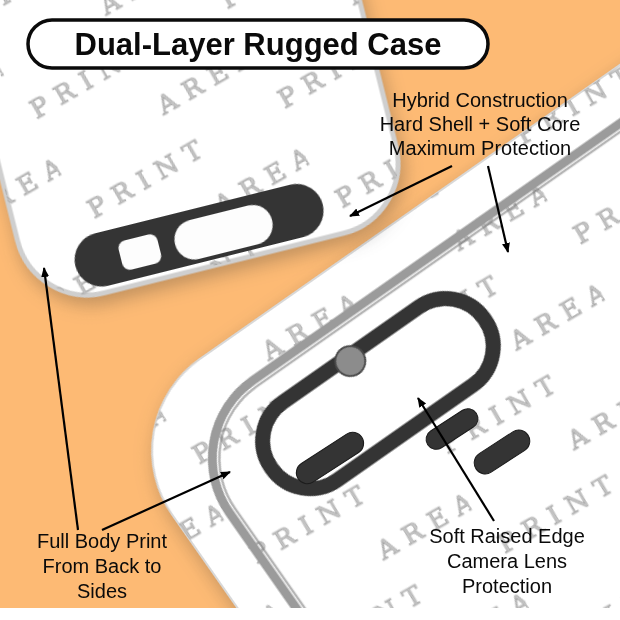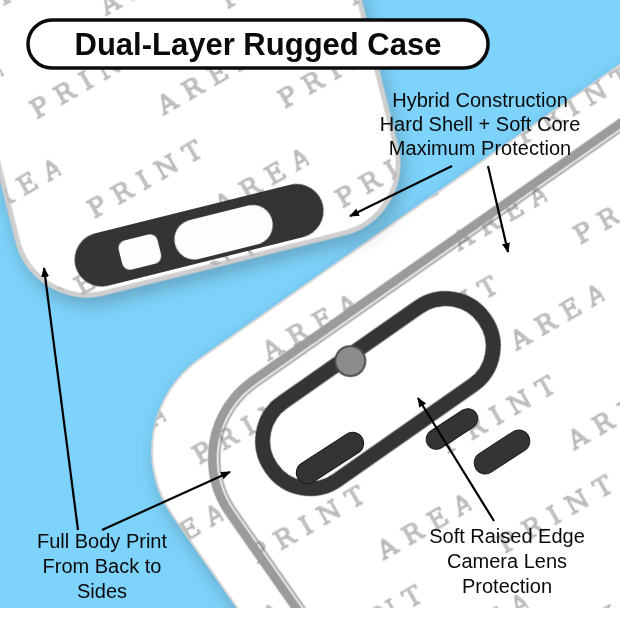--- a/index.html
+++ b/index.html
@@ -1,16 +1,16 @@
 <!DOCTYPE html>
 <html><head>
 <meta charset="utf-8">
 <style>
   html,body{margin:0;padding:0;background:#ffffff;}
-  .stage{position:relative;width:620px;height:608px;background:#7dd3fc;overflow:hidden;
+  .stage{position:relative;width:620px;height:608px;background:#fdba74;overflow:hidden;
          font-family:"Liberation Sans",sans-serif;}
   svg{display:block;}
   .pat-text{font-family:"DejaVu Serif",serif;font-size:26px;letter-spacing:10px;
             fill:#c8c8c8;stroke:#9e9e9e;stroke-width:0.7;}
   .callout{font-family:"Liberation Sans",sans-serif;font-size:20px;fill:#0a0a0a;}
   .title-text{font-family:"Liberation Sans",sans-serif;font-weight:bold;font-size:31px;fill:#0a0a0a;}
   .connector{stroke:#000000;stroke-width:2.2;fill:none;}
 </style>
 </head>
 <body>

